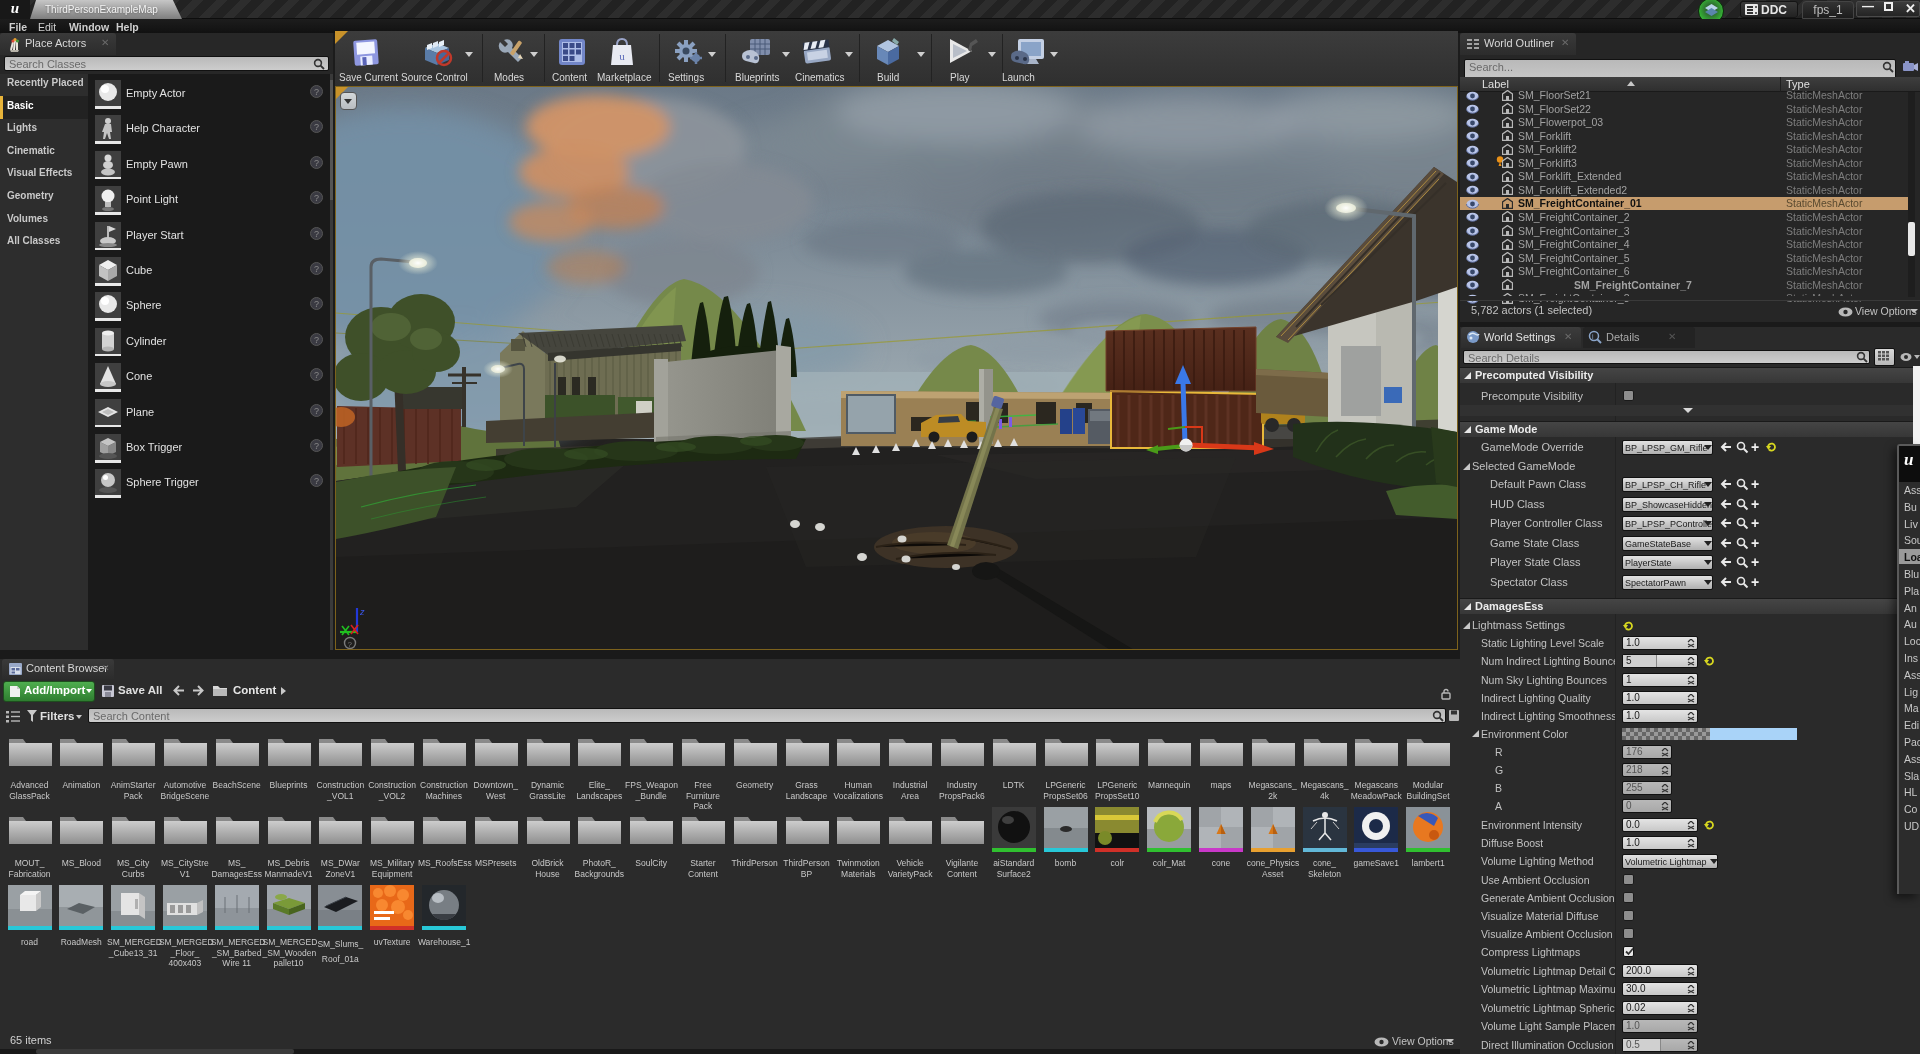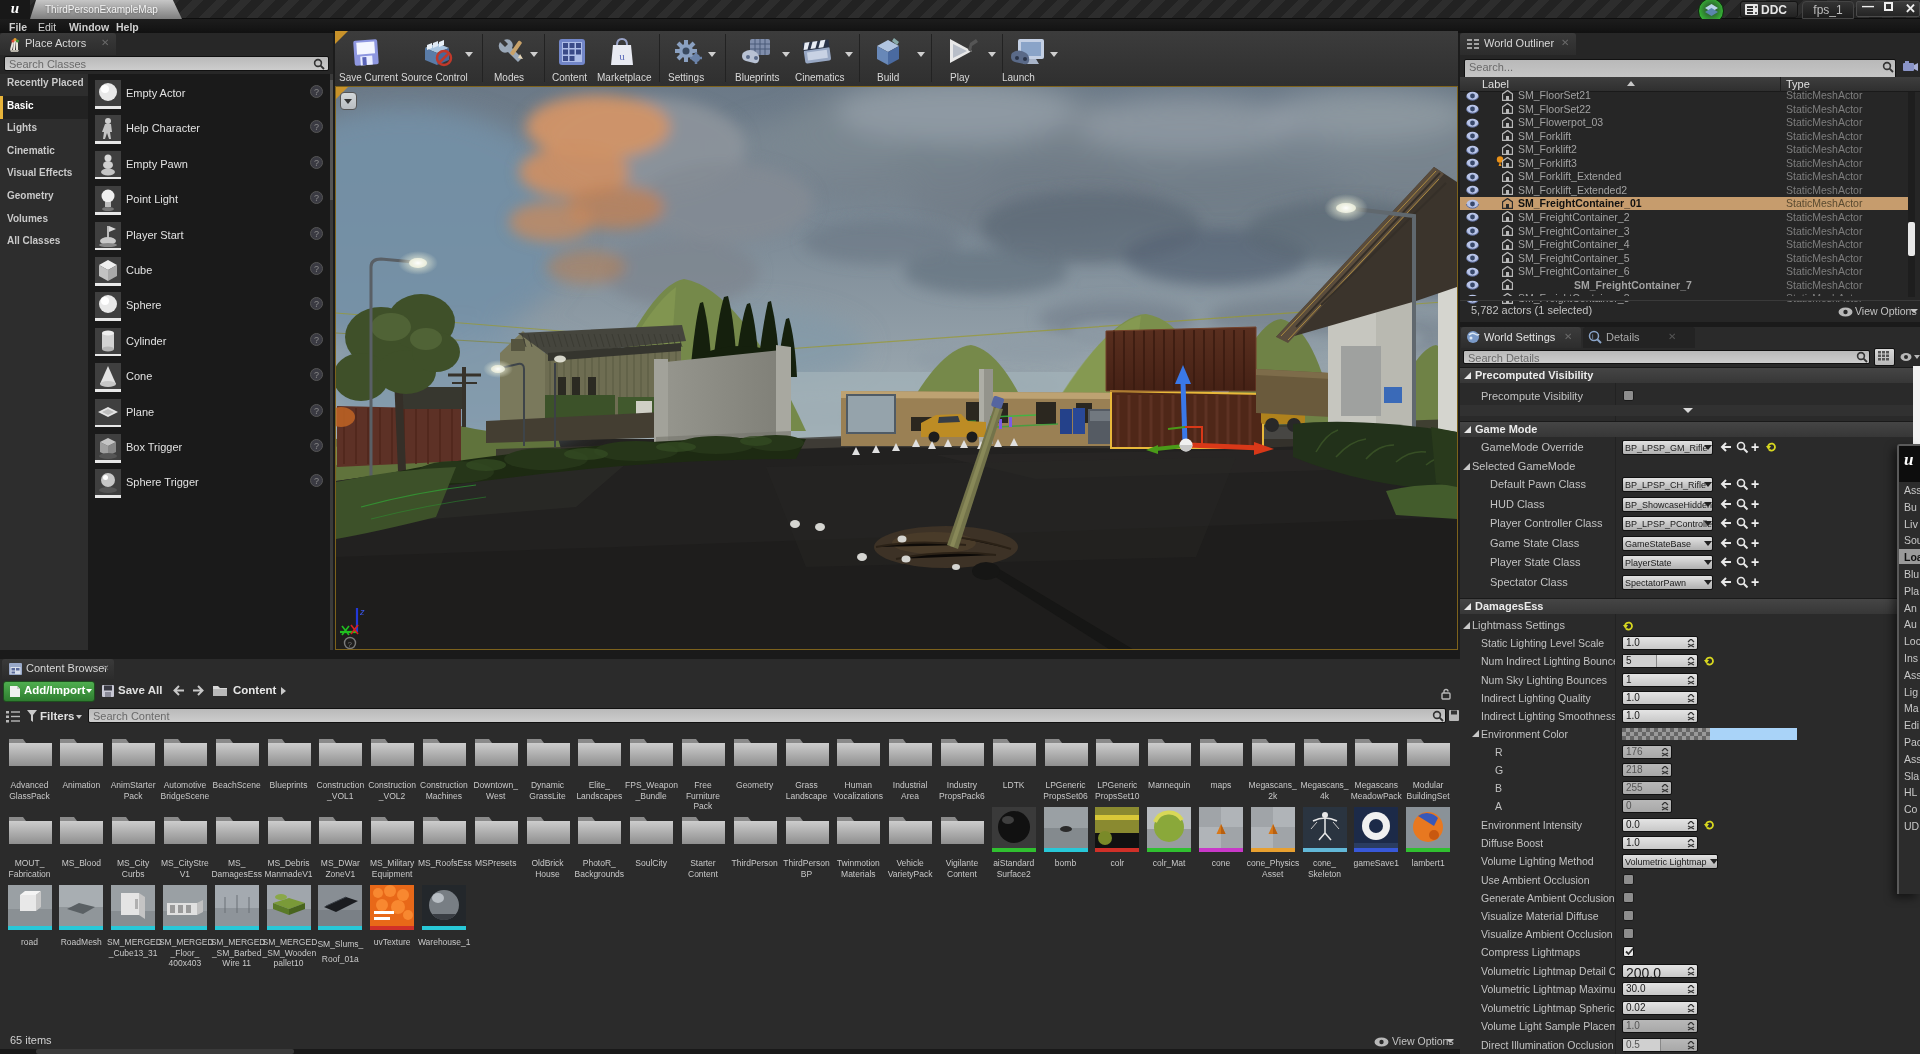--- a/index.html
+++ b/index.html
@@ -1211,21 +1211,21 @@
 <div class="a cb" style="left:1623px;top:909.9000000000001px"></div>
 <div class="a" style="left:1481px;top:928.1000000000001px;color:#c2c2c2;font-size:10.5px;white-space:nowrap;width:134px;overflow:hidden">Visualize Ambient Occlusion</div>
 <div class="a cb" style="left:1623px;top:928.1000000000001px"></div>
 <div class="a" style="left:1481px;top:946.3000000000002px;color:#c2c2c2;font-size:10.5px;white-space:nowrap;width:134px;overflow:hidden">Compress Lightmaps</div>
 <div class="a" style="left:1623px;top:946.3000000000002px;width:11px;height:11px;background:#e8e8e8;border:1px solid #111;border-radius:2px"></div>
 <svg class="a" style="left:1624px;top:946.3000000000002px" width="11" height="11">
     <path d="M2 5.5 L4.5 8 L9 2.5" stroke="#333" stroke-width="1.8" fill="none"></path>
   </svg>
 <div class="a" style="left:1481px;top:965px;color:#c2c2c2;font-size:10.5px;white-space:nowrap;max-width:134px;overflow:hidden">Volumetric Lightmap Detail Cell Size</div>
 <div class="a" style="left:1622px;top:964px;width:76px;height:14px;background:linear-gradient(#e4e4e4,#c8c8c8);border:1px solid #111;border-radius:2px"></div>
-<div class="a" style="left:1626px;top:965px;color:#1a1a1a;font-size:14px">200.0</div>
+<div class="a" style="left:1626px;top:965px;color:#1a1a1a;font-size:10px">200.0</div>
 <svg class="a" style="left:1687px;top:967px" width="8" height="9">
     <path d="M1 3 L4 0 L7 3" fill="none" stroke="#333" stroke-width="1.2"></path>
     <path d="M1 5 L7 8" stroke="#333" stroke-width="1.2"></path>
     <path d="M1 8 L7 5" stroke="#333" stroke-width="0"></path>
     <path d="M7 5 L1 8" stroke="#333" stroke-width="1.2"></path>
   </svg>
 <div class="a" style="left:1481px;top:983px;color:#c2c2c2;font-size:10.5px;white-space:nowrap;max-width:134px;overflow:hidden">Volumetric Lightmap Maximum Bric</div>
 <div class="a" style="left:1622px;top:982px;width:76px;height:14px;background:linear-gradient(#e4e4e4,#c8c8c8);border:1px solid #111;border-radius:2px"></div>
 <div class="a" style="left:1626px;top:983px;color:#1a1a1a;font-size:10px">30.0</div>
 <svg class="a" style="left:1687px;top:985px" width="8" height="9">

